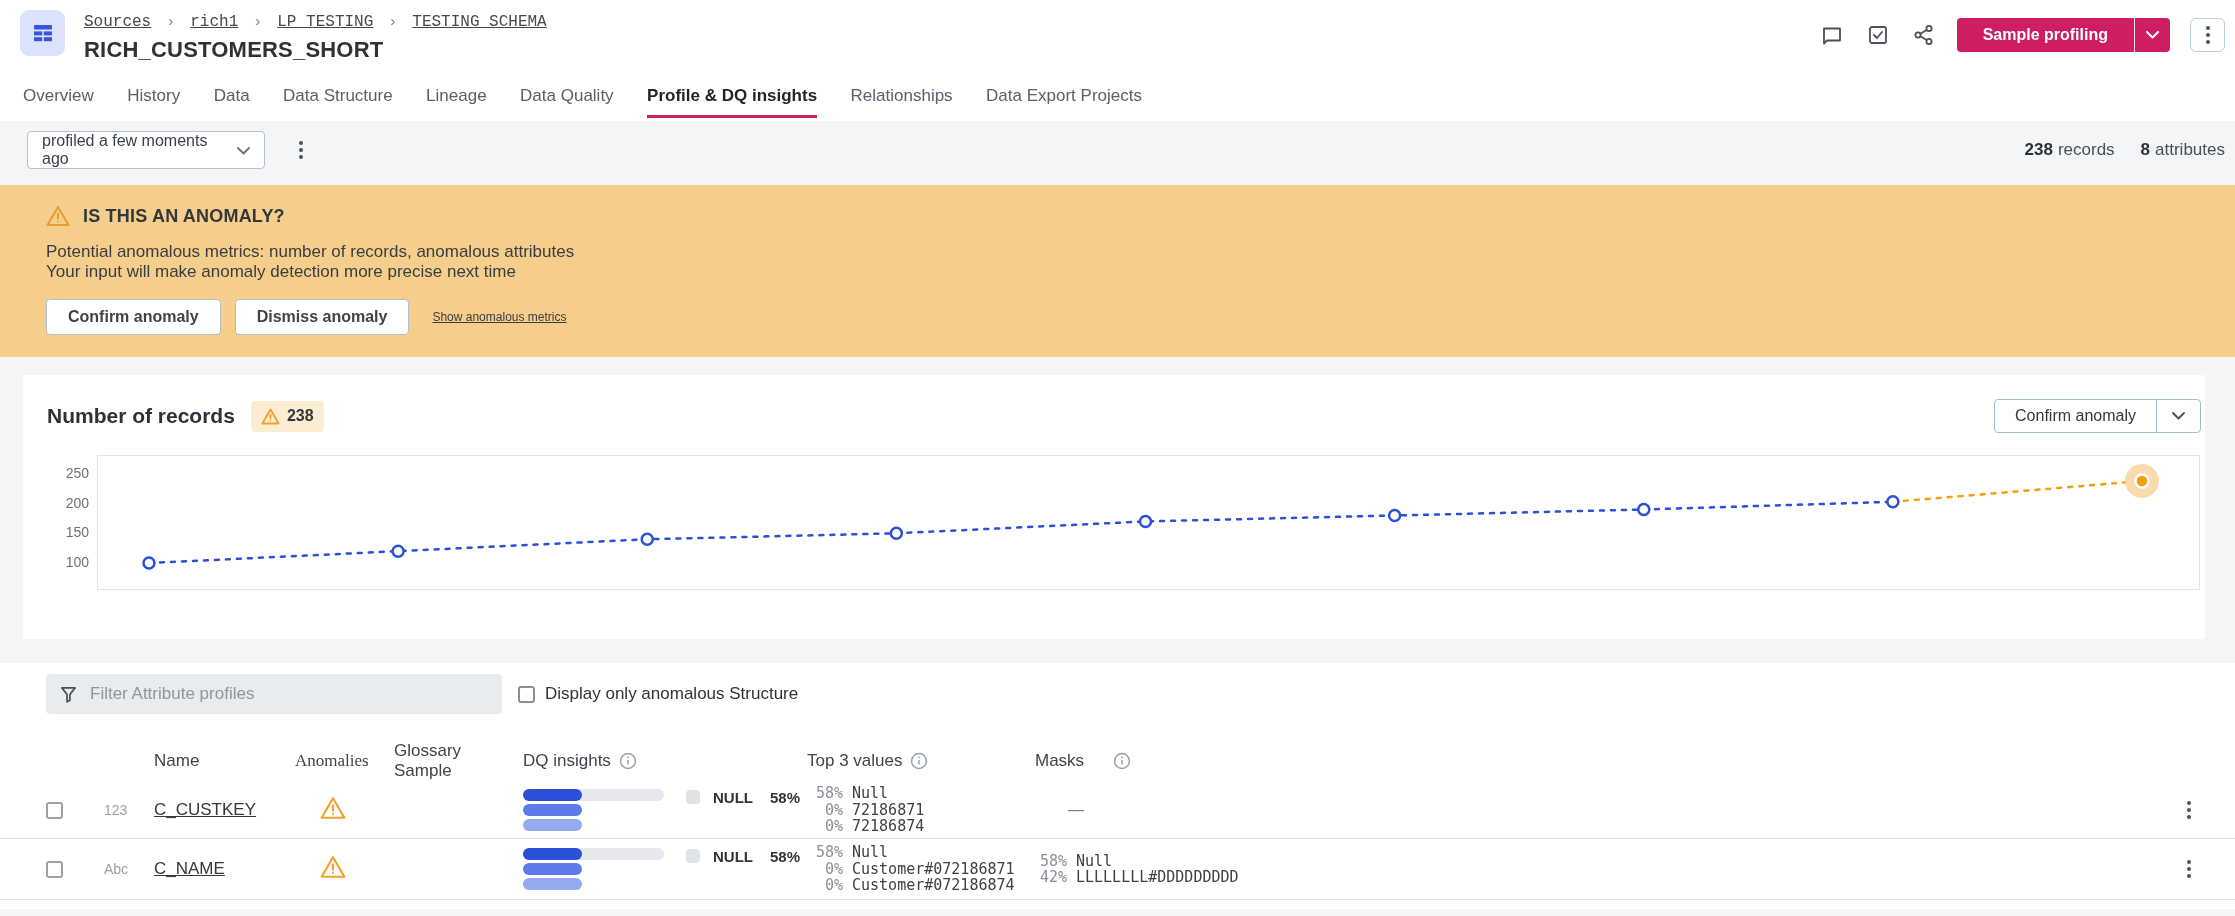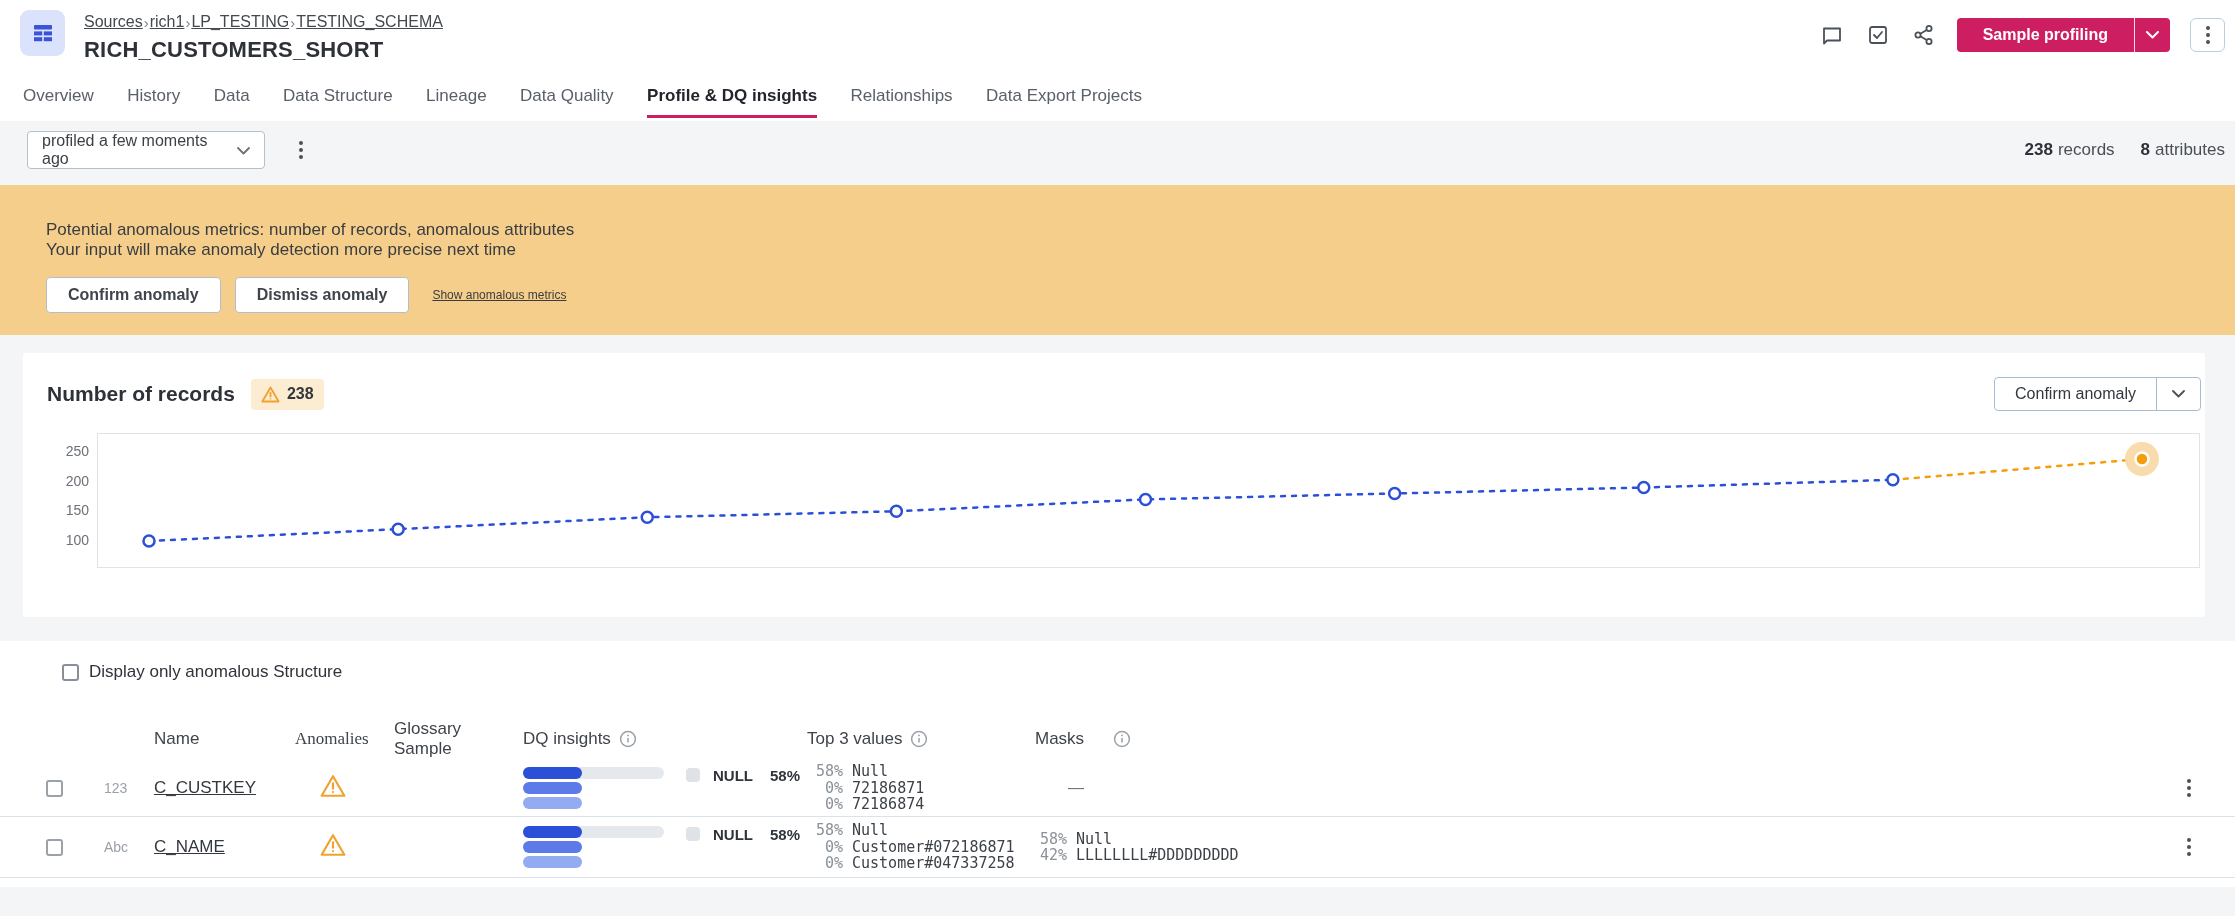--- a/index.html
+++ b/index.html
@@ -4,21 +4,21 @@
 <style>
   * { margin:0; padding:0; box-sizing:border-box; }
   html,body { width:2235px; height:916px; overflow:hidden; background:#fff;
     font-family:"Liberation Sans", sans-serif; color:#33383e; }
 
   
   .top-header { height:72px; background:#fff; display:flex; align-items:flex-start; padding:10px 10px 0 20px; }
   .entity-icon { width:45px; height:46px; border-radius:9px; background:var(--entity-icon-bg);
     display:flex; align-items:center; justify-content:center; flex:0 0 auto; }
   .head-text { margin-left:19px; }
-  .breadcrumb { display:flex; align-items:flex-end; gap:1px; font-size:16px; color:#44494f; padding-top:3px; }
+  .breadcrumb { display:flex; align-items:flex-end; gap:15px; font-size:16px; color:#44494f; padding-top:3px;font-family:Liberation Mono, monospace; }
   .breadcrumb a { color:#44494f; text-decoration:underline; cursor:pointer; }
   .crumb-sep { color:#7c838a; font-size:15px; }
   .page-title { font-size:22px; font-weight:700; color:#2e3238; letter-spacing:.2px; margin-top:6px; }
   .head-actions { margin-left:auto; display:flex; align-items:center; gap:20px; padding-top:8px; }
   .icon-btn { width:26px; height:26px; display:flex; align-items:center; justify-content:center; cursor:pointer; }
   .split-btn { display:flex; height:34px; border-radius:4px; overflow:hidden; cursor:pointer; }
   .split-btn .main { background:var(--accent-pink); color:#fff; font-size:16px; font-weight:700;
     display:flex; align-items:center; padding:0 26px; }
   .split-btn .arrow { background:var(--accent-pink); border-left:1px solid rgba(255,255,255,.85);
     width:36px; display:flex; align-items:center; justify-content:center; }
@@ -208,20 +208,28 @@
           <i></i>
         </div>
     </div>
     <div class="counts">
       <span><b>238</b><span>records</span></span>
       <span><b>8</b><span>attributes</span></span>
     </div>
   </div>
 
   <div class="banner">
+    <div class="banner-head">
+      <svg width="24" height="22" viewBox="0 0 24 22" fill="none" stroke="#e89c2c" stroke-width="2">
+        <path d="M12 2 L22.5 20 H1.5 Z" stroke-linejoin="round"></path>
+        <line x1="12" y1="8.5" x2="12" y2="13.5" stroke-linecap="round"></line>
+        <circle cx="12" cy="16.6" r="0.9" fill="#e89c2c" stroke="none"></circle>
+      </svg>
+      <span class="banner-title">IS THIS AN ANOMALY?</span>
+    </div>
     <p>Potential anomalous metrics: number of records, anomalous attributes</p>
     <p>Your input will make anomaly detection more precise next time</p>
     <div class="banner-actions">
       <div class="ghost-btn">Confirm anomaly</div>
       <div class="ghost-btn">Dismiss anomaly</div>
       <a class="banner-link">Show anomalous metrics</a>
     </div>
   </div>
 
   <div class="card">
@@ -265,20 +273,26 @@
             <circle cx="1794.875" cy="45.792951541850215" r="5.5" fill="#fff" stroke="#2b4fd7" stroke-width="2.5"></circle>
             <circle cx="2044" cy="24.97797356828194" r="17" fill="#f8dcae"></circle>
             <circle cx="2044" cy="24.97797356828194" r="6.5" fill="#f59e0b" stroke="#fff" stroke-width="2.5"></circle>
           </svg>
         </div>
     </div>
   </div>
 
   <div class="attr-section">
     <div class="filter-row">
+      <div class="filter-box">
+        <svg width="17" height="17" viewBox="0 0 18 18" fill="none" stroke="#4a4f55" stroke-width="1.8">
+          <path d="M2 2 h14 l-5.5 7 v6 l-3 1.8 v-7.8 z" stroke-linejoin="round"></path>
+        </svg>
+        <input type="text" placeholder="Filter Attribute profiles" style="">
+      </div>
       <div class="anom-check"></div>
       <span class="anom-label">Display only anomalous Structure</span>
     </div>
 
     <div class="grid-row thead">
       <div></div>
         <div></div>
       <div class="th c-name">Name</div>
       <div class="th c-anom">Anomalies</div>
       <div class="th c-gloss">Glossary Sample</div>
@@ -401,21 +415,21 @@
         <div class="tv-line">
             <span class="tv-pct">58%</span>
             <span class="tv-val">Null</span>
           </div>
         <div class="tv-line">
             <span class="tv-pct">0%</span>
             <span class="tv-val">Customer#072186871</span>
           </div>
         <div class="tv-line">
             <span class="tv-pct">0%</span>
-            <span class="tv-val">Customer#047337258</span>
+            <span class="tv-val">Customer#072186874</span>
           </div>
       </div>
       <div class="mono">
         <div class="tv-line">
             <span class="mask-pct">58%</span>
             <span class="tv-val">Null</span>
           </div>
         <div class="tv-line">
             <span class="mask-pct">42%</span>
             <span class="tv-val">LLLLLLLL#DDDDDDDDD</span>

